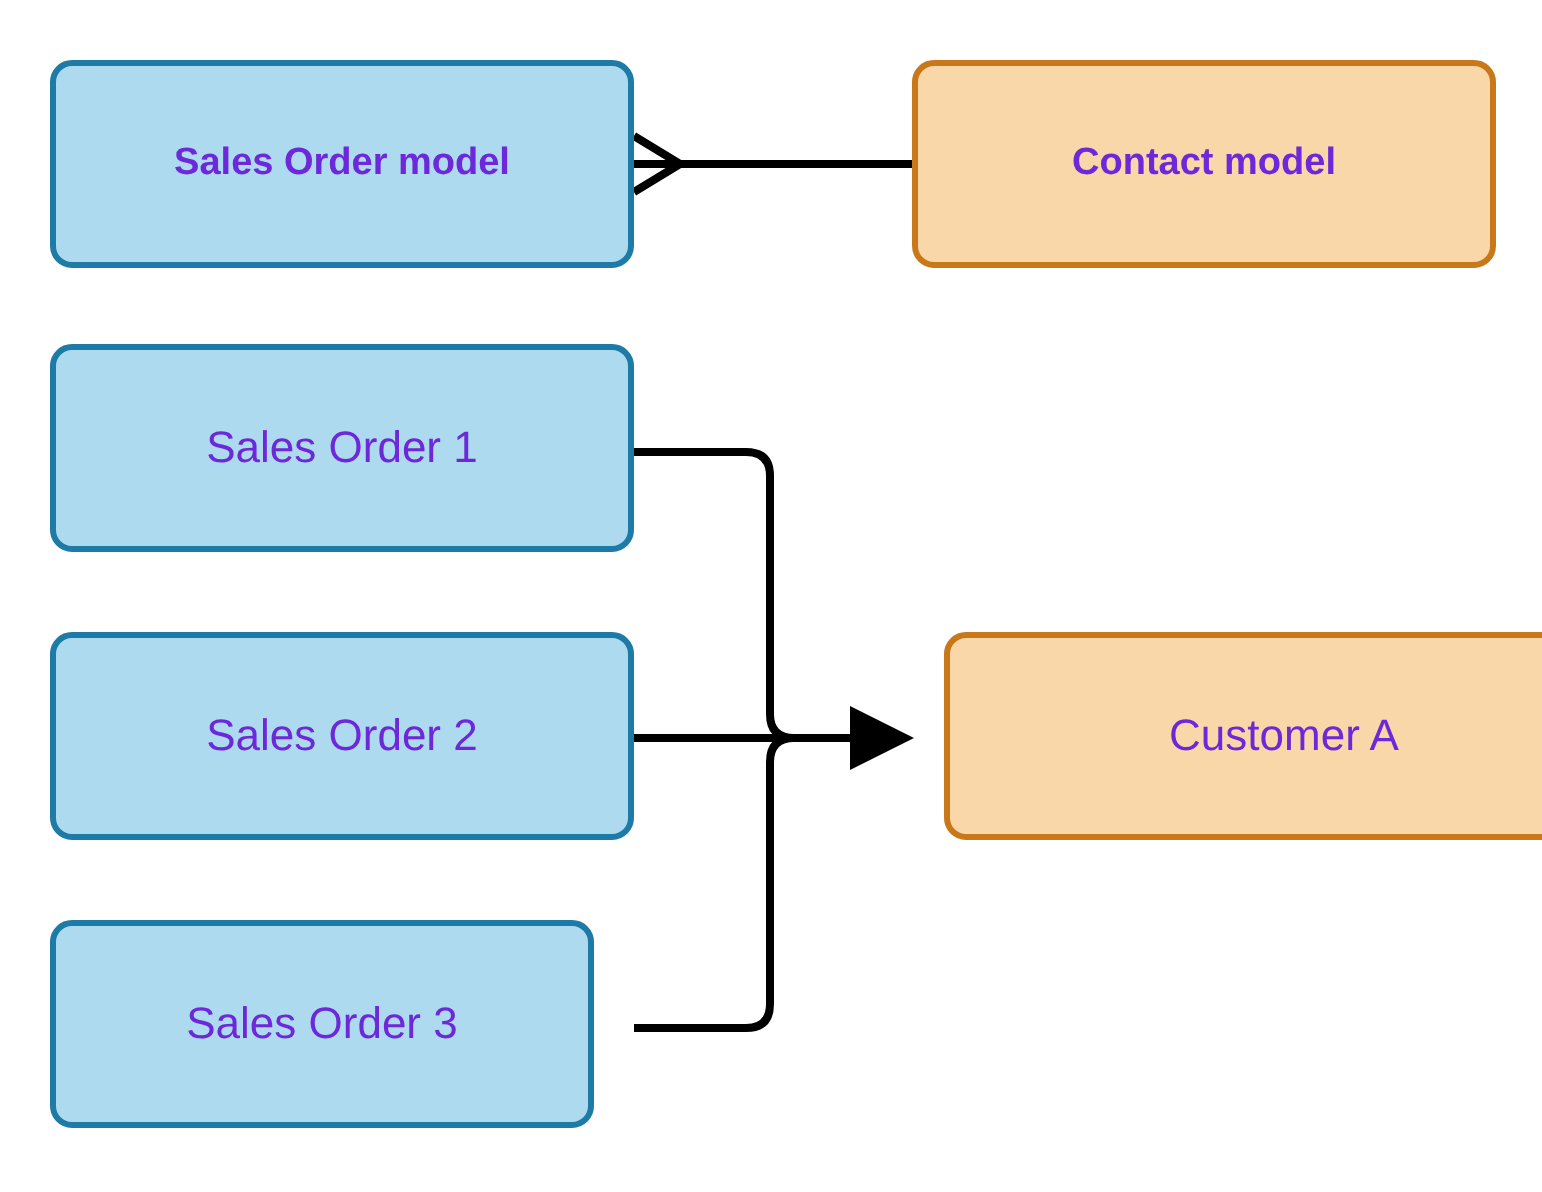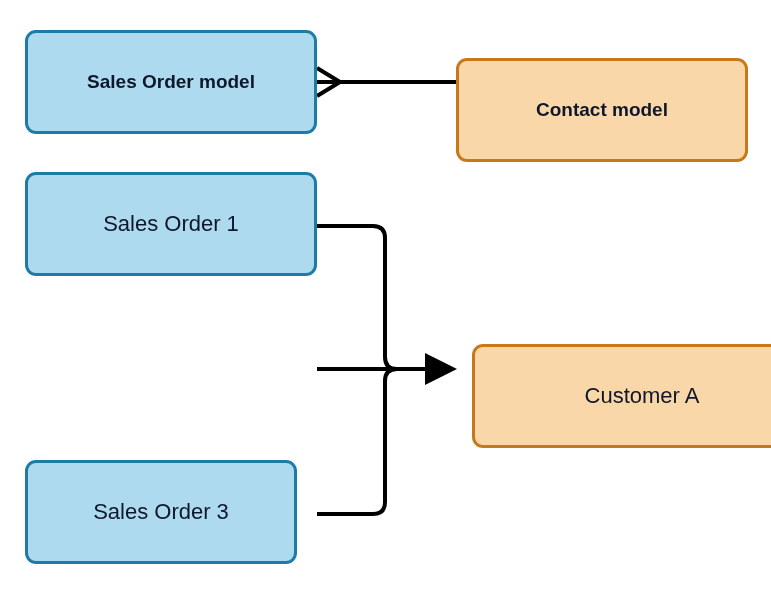--- a/index.html
+++ b/index.html
@@ -18,32 +18,31 @@
     overflow: hidden;
   }
   .node {
     position: absolute;
     box-sizing: border-box;
     display: flex;
     align-items: center;
     justify-content: center;
     border-radius: 11px;
     text-align: left;
-    color: #0f172a;
+    color: #6d28d9;
     line-height: 1.2;
     user-select: none;
   }
   .node-blue {
     background: #aedaf0;
     border: 3px solid #1d7ba6;
   }
   .node-orange {
     background: #fad7a8;
     border: 3px solid #c87818;
-    margin-top: 28px;
   }
   .node-label {
     display: block;
     padding: 0 10px;
   }
   .label-bold {
     font-weight: bold;
     font-size: 19px;
   }
   .label-normal {
@@ -108,20 +107,23 @@
   </div>
 
   <div class="node node-orange" style="left:456px; top:30px; width:292px; height:104px;">
     <span class="node-label label-bold">Contact model</span>
   </div>
 
   <div class="node node-blue" style="left:25px; top:172px; width:292px; height:104px;">
     <span class="node-label label-normal">Sales Order 1</span>
   </div>
 
+  <div class="node node-blue" style="left:25px; top:316px; width:292px; height:104px;">
+    <span class="node-label label-normal">Sales Order 2</span>
+  </div>
 
   <div class="node node-blue" style="left:25px; top:460px; width:272px; height:104px;">
     <span class="node-label label-normal">Sales Order 3</span>
   </div>
 
   <div class="node node-orange" style="left:472px; top:316px; width:340px; height:104px;">
     <span class="node-label label-normal">Customer A</span>
   </div>
 
 </div>

